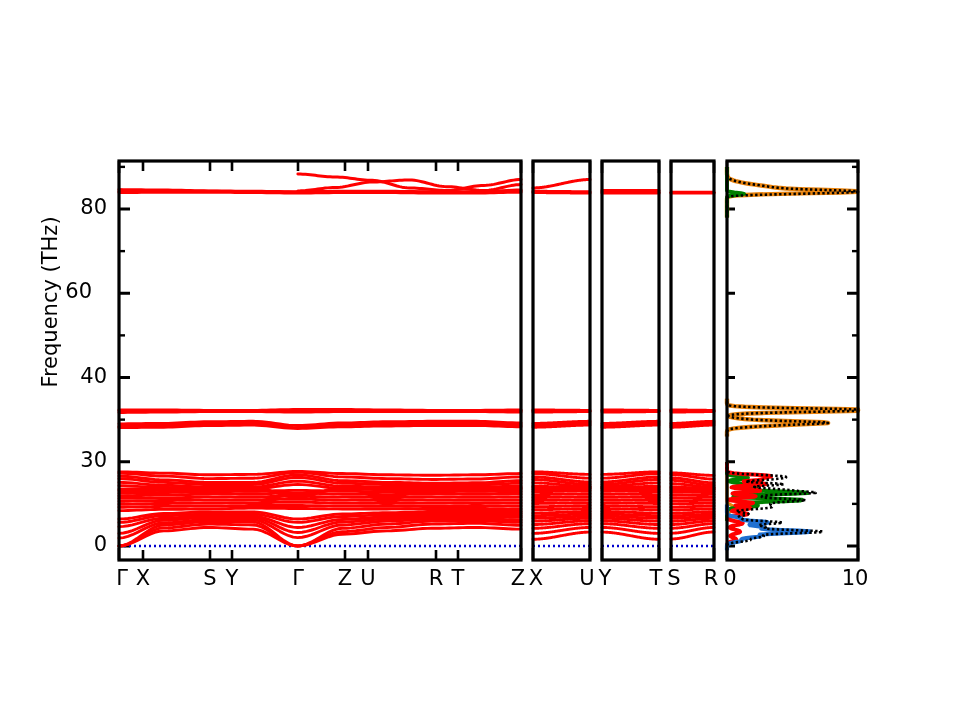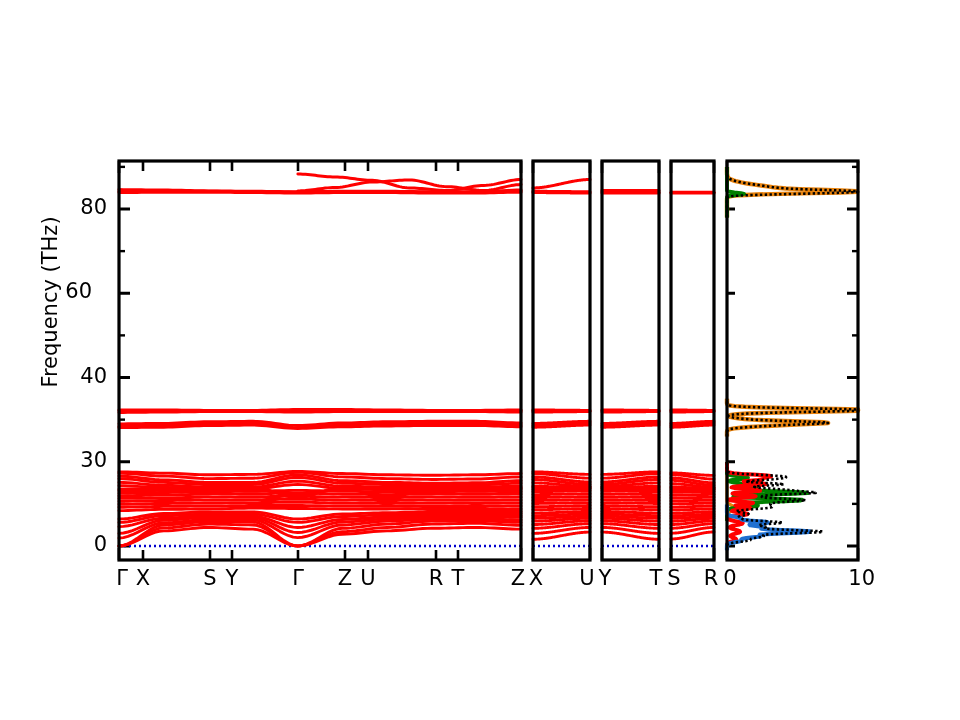--- a/index.html
+++ b/index.html
@@ -279,16 +279,16 @@
       <div class="xtick-label" style="left: 416px; width: 40px; top: 566px;">R</div>
       <div class="xtick-label" style="left: 438px; width: 40px; top: 566px;">T</div>
       <div class="xtick-label" style="left: 498px; width: 40px; top: 566px;">Z</div>
       <div class="xtick-label" style="left: 516px; width: 40px; top: 566px;">X</div>
       <div class="xtick-label" style="left: 567px; width: 40px; top: 566px;">U</div>
       <div class="xtick-label" style="left: 585px; width: 40px; top: 566px;">Y</div>
       <div class="xtick-label" style="left: 636px; width: 40px; top: 566px;">T</div>
       <div class="xtick-label" style="left: 654px; width: 40px; top: 566px;">S</div>
       <div class="xtick-label" style="left: 691px; width: 40px; top: 566px;">R</div>
       <div class="xtick-label" style="left: 710px; width: 40px; top: 566px;">0</div>
-      <div class="xtick-label" style="left: 835px; width: 40px; top: 566px; text-align: right;">10</div>
+      <div class="xtick-label" style="left: 835px; width: 40px; top: 566px;">10</div>
     </div>
 
 </div>
 
 </body></html>

